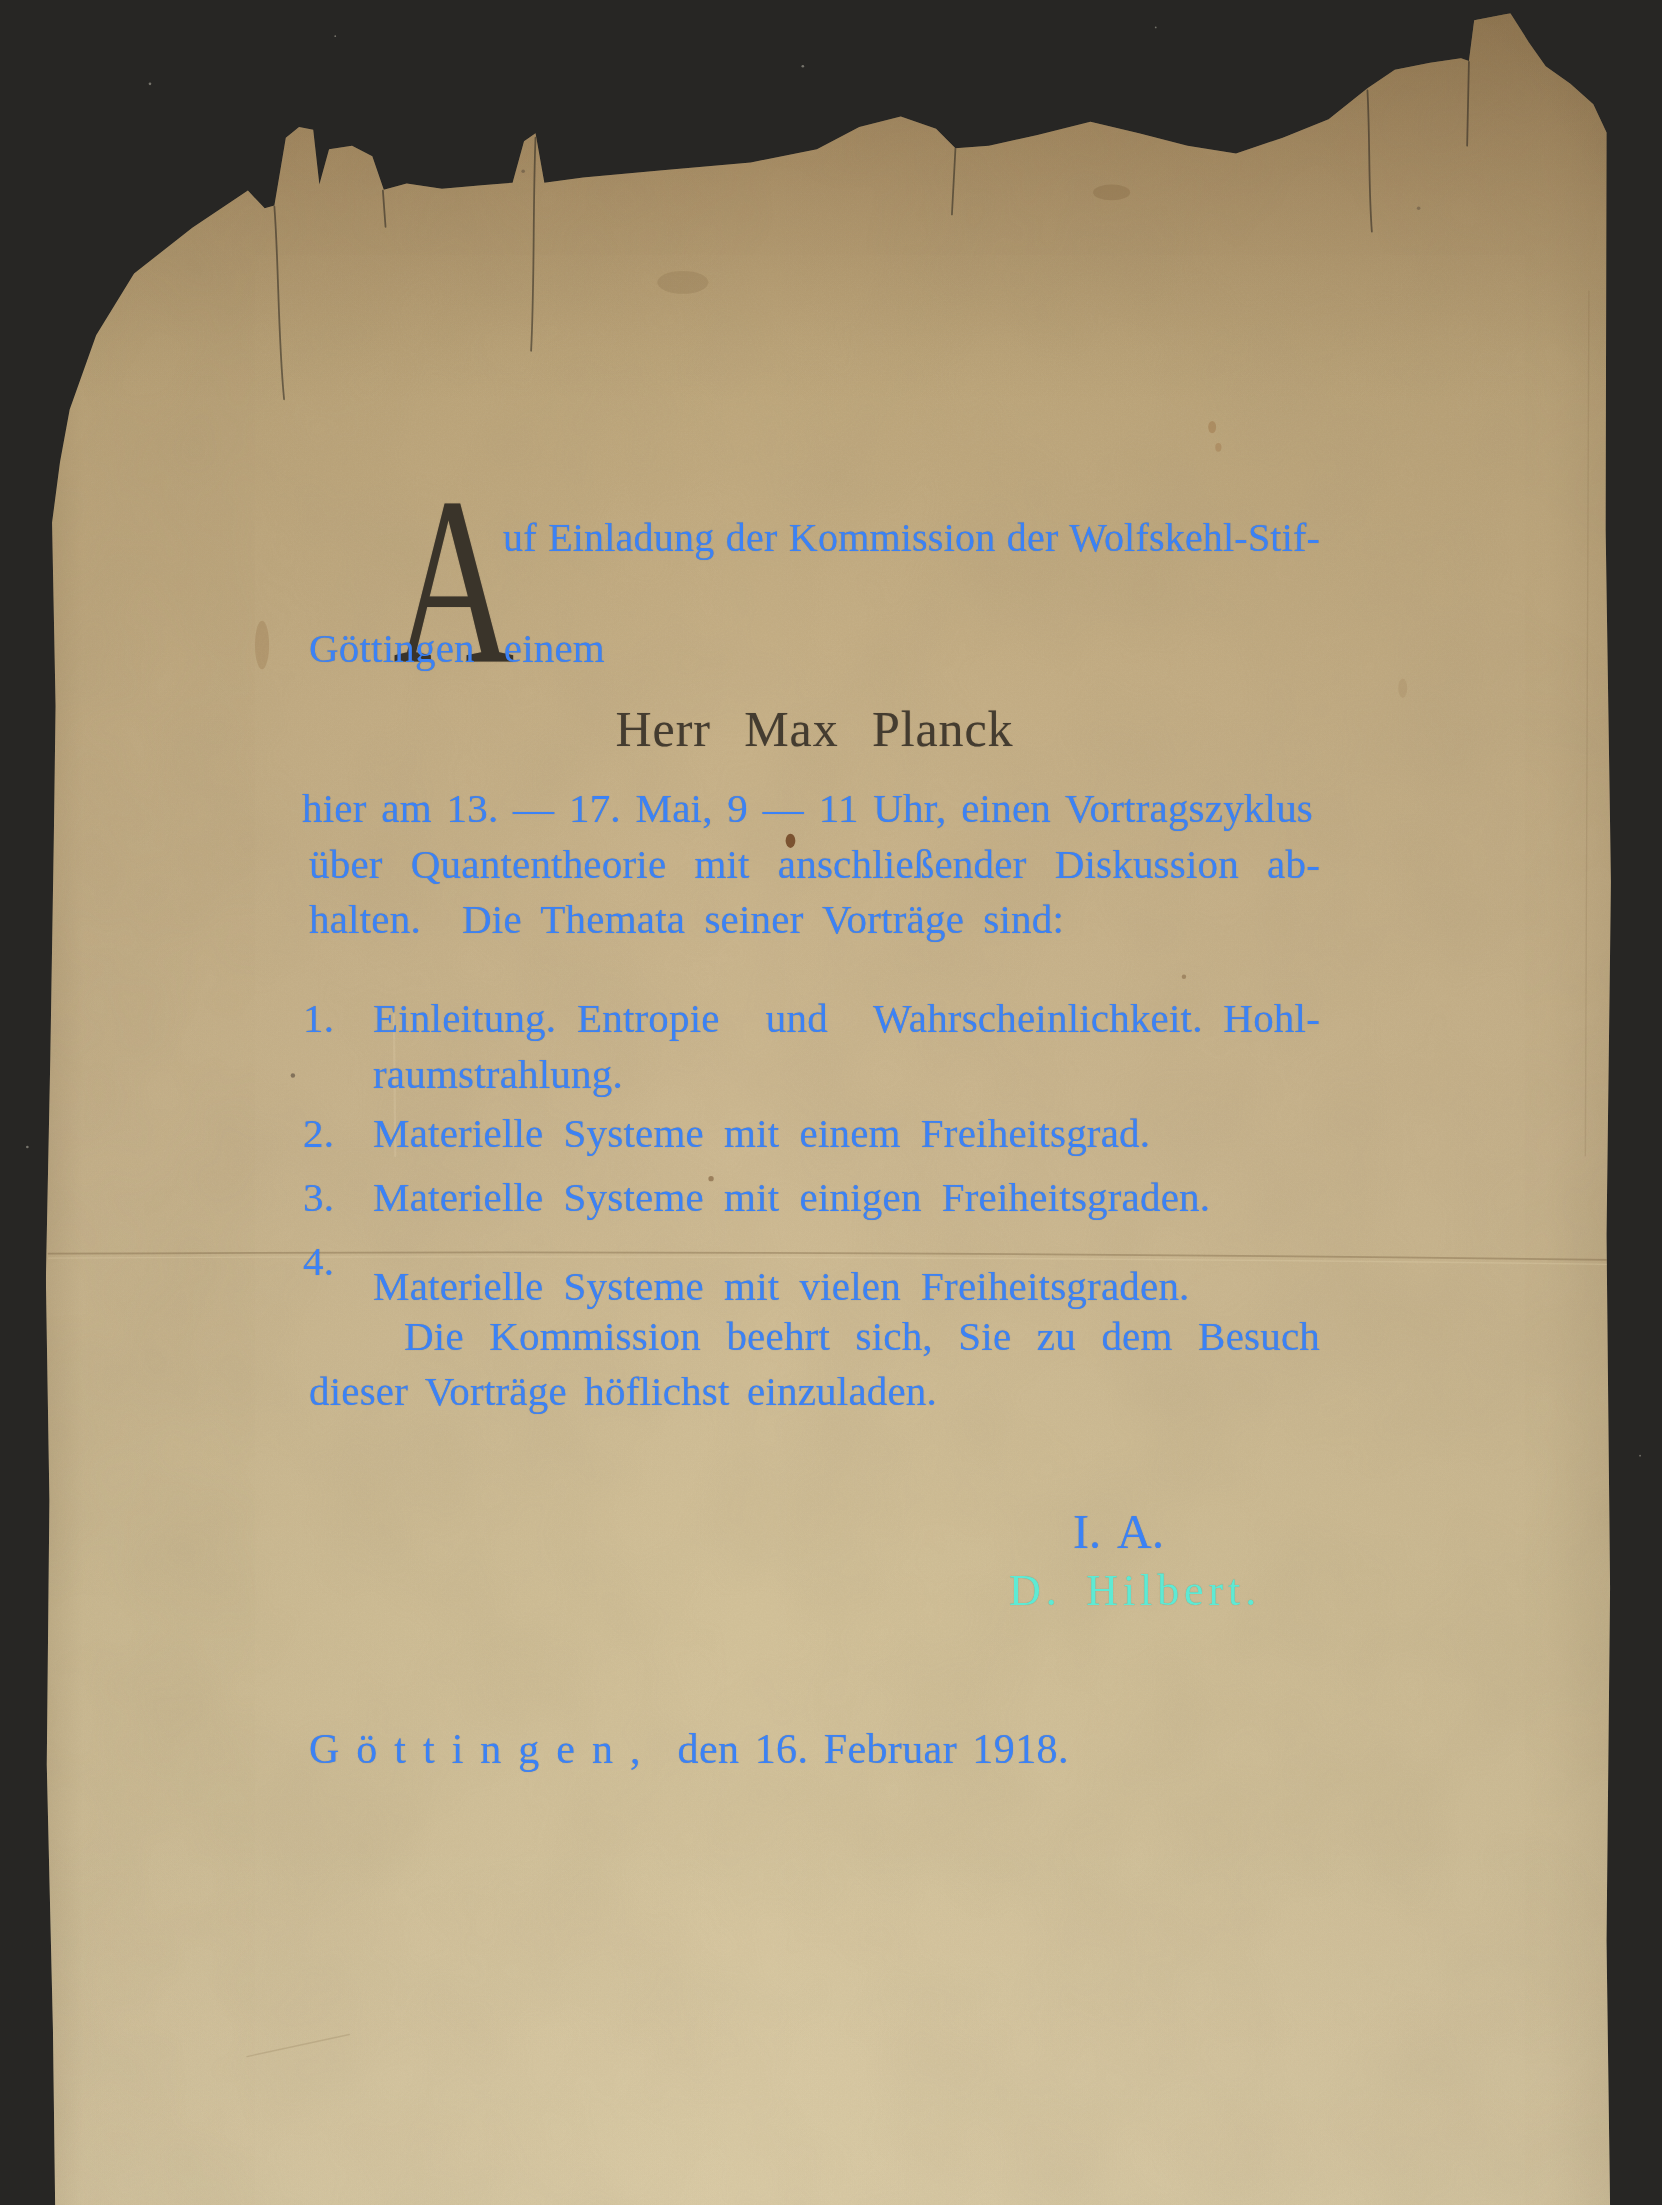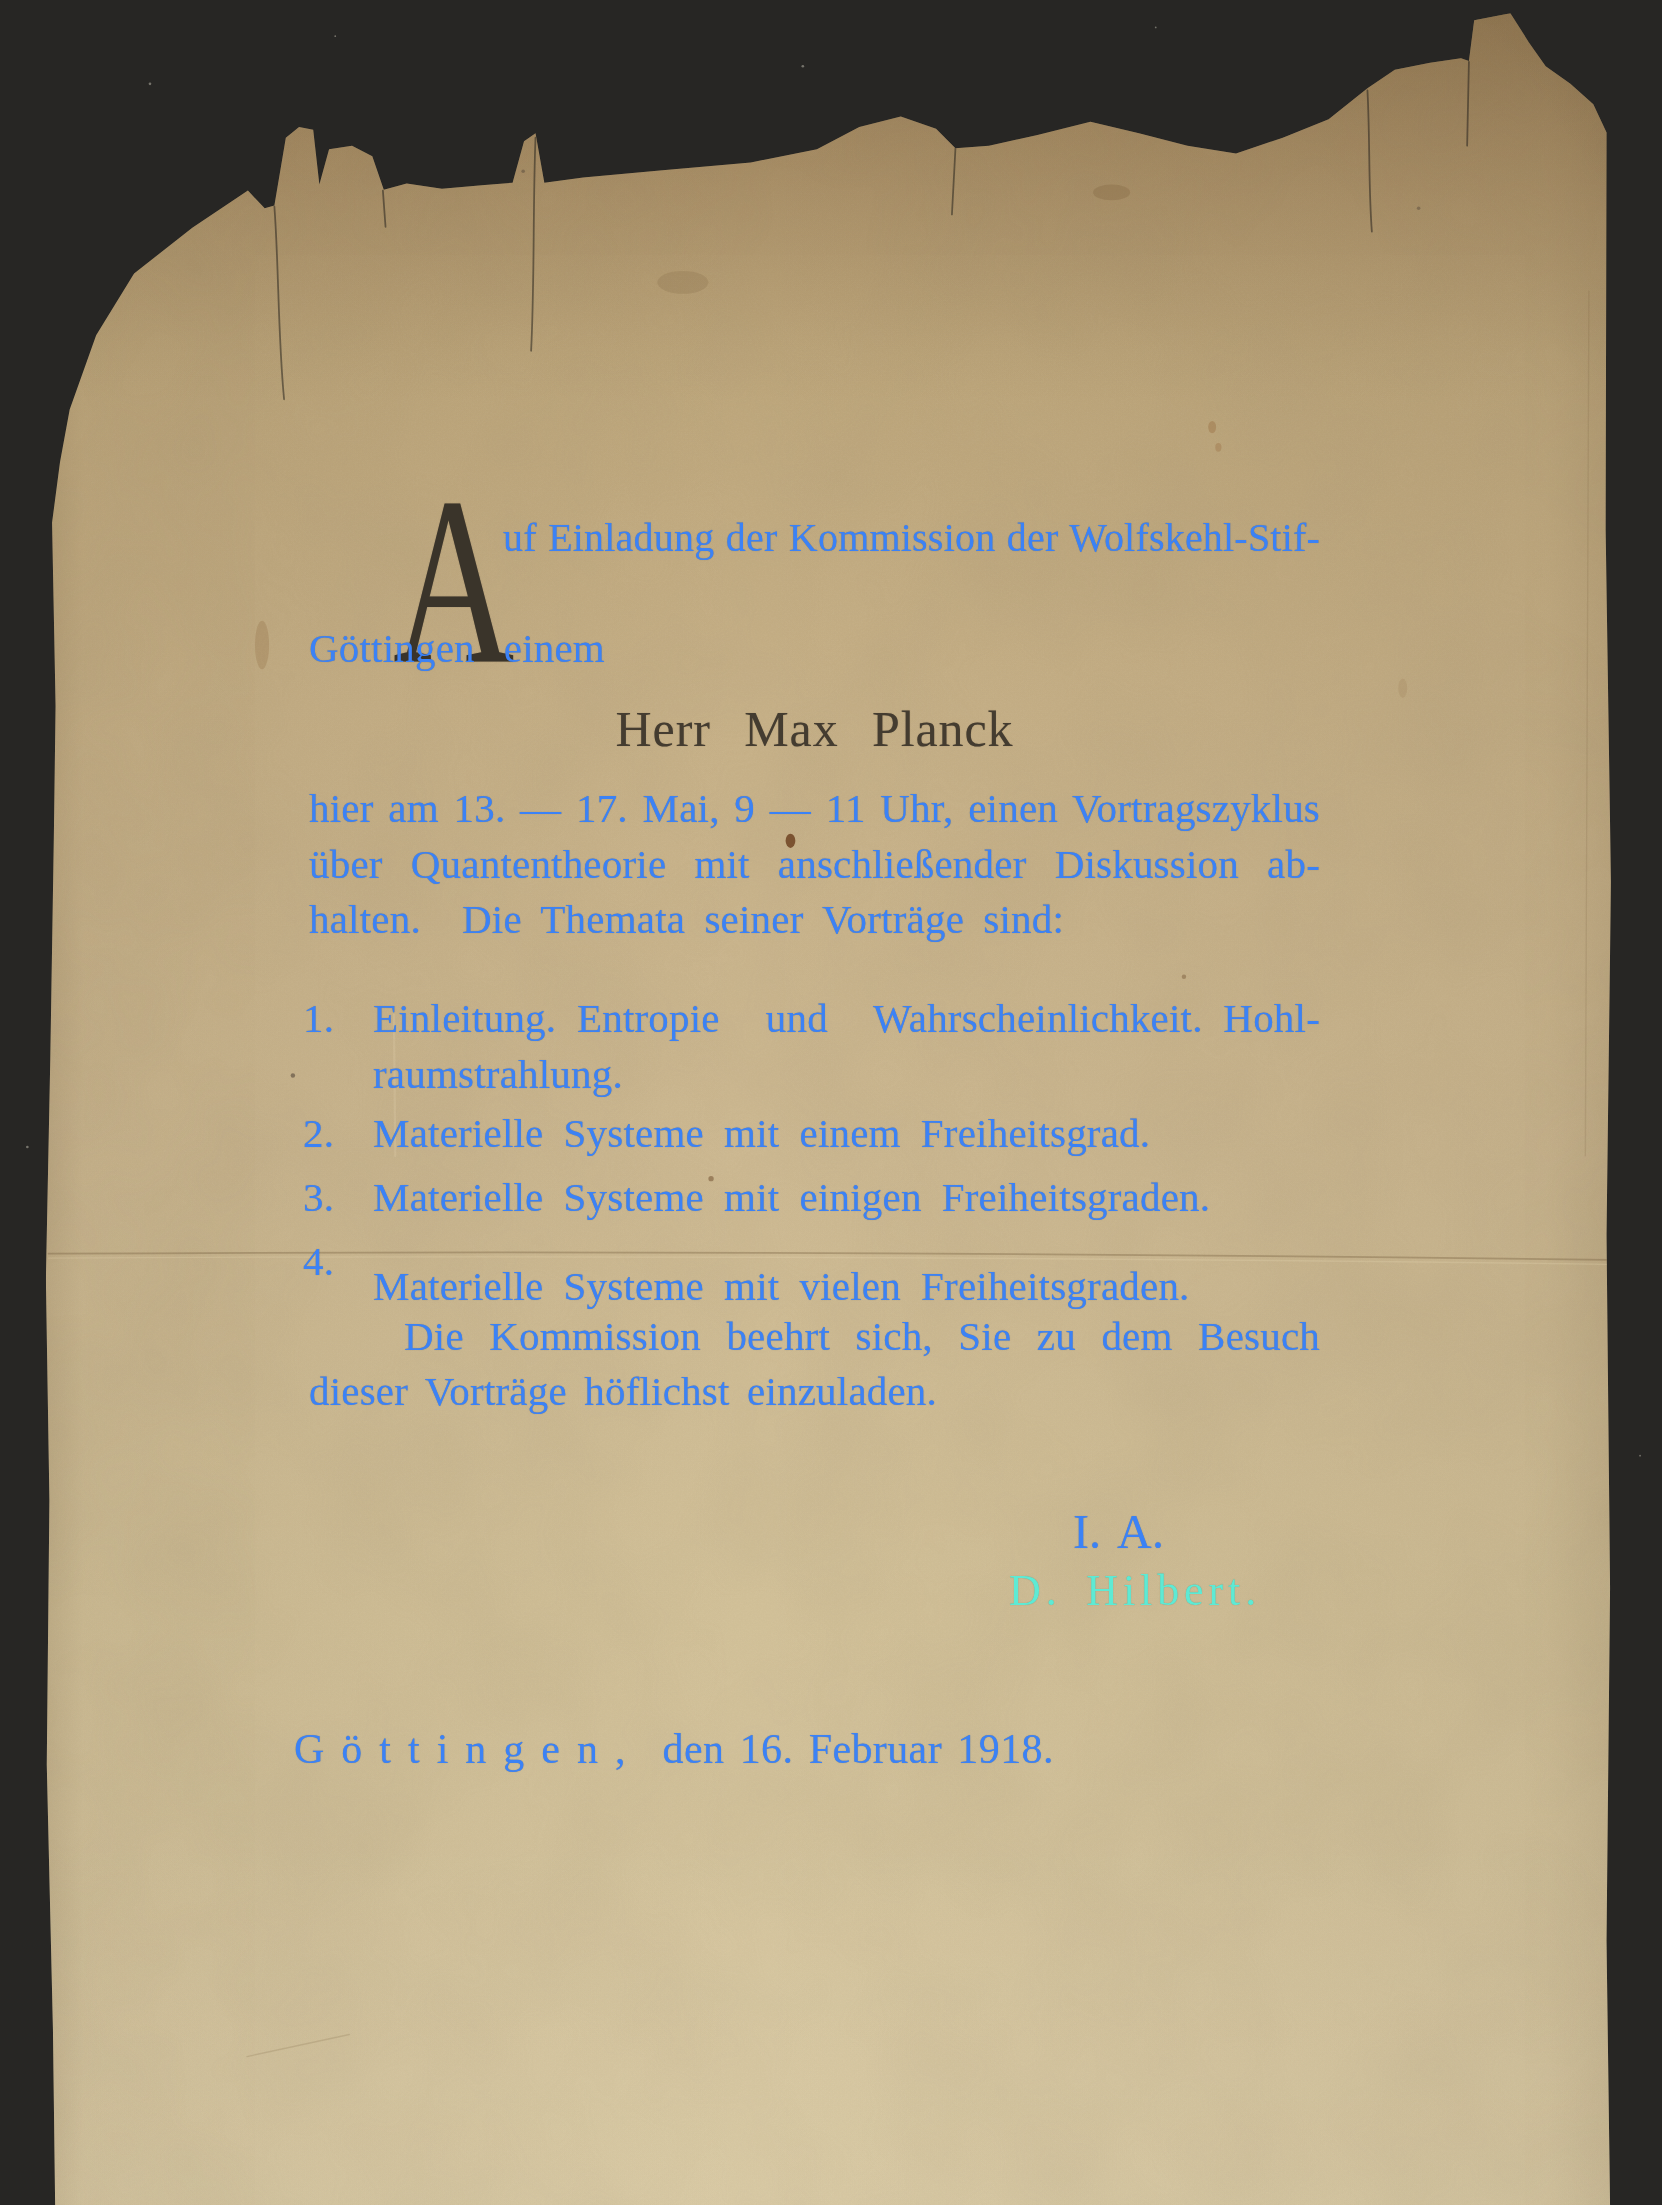--- a/index.html
+++ b/index.html
@@ -42,21 +42,21 @@
   .dropcap .dc { display: inline-block; transform: scaleX(0.70); transform-origin: left top; }
 
   .herr {
     left: 309px; top: 700px; width: 1011px;
     text-align: center;
     font-size: 50px; line-height: 58px;
     word-spacing: 20px; letter-spacing: 0.9px;
     color: #443c30;
   }
 
-  .p2l1 { left: 309px; top: 784px; width: 1011px; }
+  .p2l1 { left: 302px; top: 784px; width: 1011px; }
   .p2l2 { left: 309px; top: 840px; width: 1011px; }
   .p2l3 { left: 309px; top: 895px; word-spacing: 8.8px; }
 
   .num  { left: 303px; width: 57px; }
   .n1 { top: 994px; } .n2 { top: 1109px; } .n3 { top: 1173px; } .n4 { top: 1237px; }
   .li1a { left: 373px; top: 994px; width: 947px; }
   .li1b { left: 373px; top: 1050px; word-spacing: 7px; }
   .li2  { left: 373px; top: 1109px; }
   .li3  { left: 373px; top: 1173px; }
   .li4  { left: 373px; top: 1237px; margin-top: 25px; }
@@ -70,21 +70,21 @@
     word-spacing: 6.2px;
   }
   .hilbert {
     left: 1009px; top: 1565px;
     font-size: 44px; line-height: 51px;
     letter-spacing: 4.9px; word-spacing: 8.8px;
     color: #46 3e32;
   }
   .hilbert { color: #5eead4; }
 
-  .dateline { left: 294px; top: 1725px; font-size: 42px; line-height: 49px; }
+  .dateline { left: 309px; top: 1725px; font-size: 42px; line-height: 49px; }
   .dateline .city { letter-spacing: 17px; }
   .dateline .rest { margin-left: 20px; word-spacing: 4.4px; letter-spacing: 0.4px; }
 </style>
 </head>
 <body>
 
 <div class="stage">
 
   <svg class="paper-svg" width="1663" height="2518" viewBox="0 0 3770 5708" aria-hidden="true">
     <defs>

